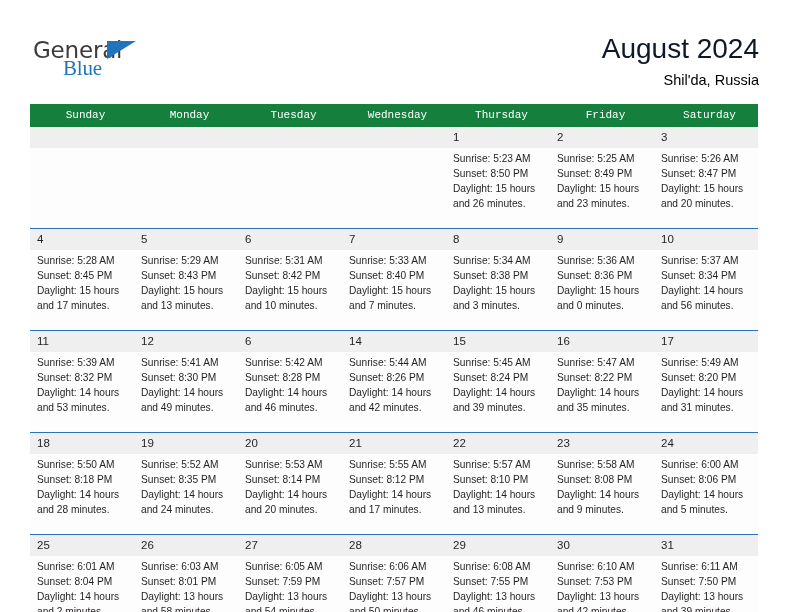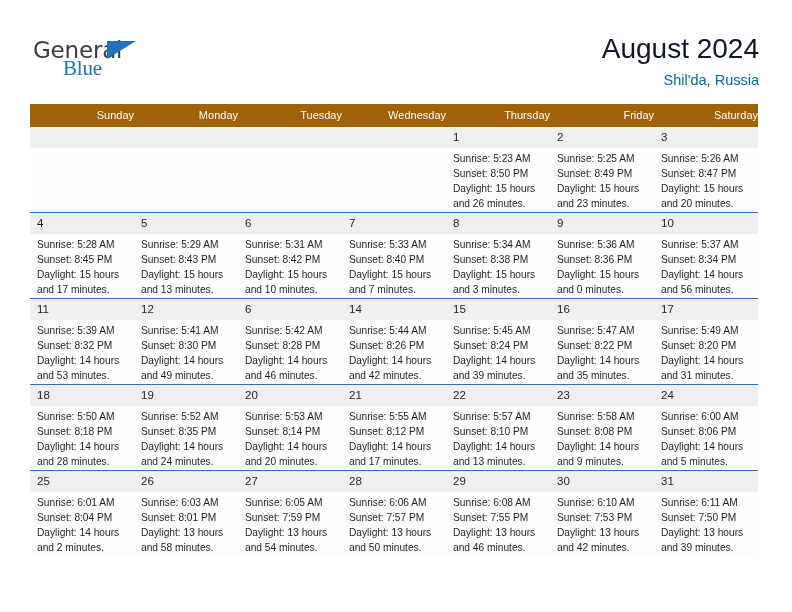--- a/index.html
+++ b/index.html
@@ -77,44 +77,45 @@
   .cal-title {
     font-size: 28px;
     color: #0f172a;
     line-height: 1.12;
     font-weight: normal;
     margin: 0;
     white-space: nowrap;
   }
   .cal-subtitle {
     font-size: 14.5px;
-    color: #0369a1;
+    color: #000000;
     margin-top: 8px;
     white-space: nowrap;
   }
 
   
   .calendar {
     position: absolute;
     left: 30px;
     top: 104px;
     width: 728px;
     border-collapse: collapse;
     table-layout: fixed;
   }
 
   .calendar th {
-    background: #a16207;
+    background: #15803d;
     color: #ffffff;
     font-size: 11px;
     font-weight: normal;
-    text-align: right;
+    text-align: center;
     padding: 5px 0 6px 7px;
     height: 11px;
     line-height: 1.1;
+    font-family: Liberation Mono, monospace;
   }
 
   .calendar td {
     vertical-align: top;
     padding: 0;
     background: #fdfdfd;
     border-top: 1.3px solid #2b72b8;
     height: 77px;
   }
   .calendar tr.week-first td {
@@ -125,21 +126,21 @@
     display: block;
     background: #efefef;
     font-size: 11.5px;
     color: #231f20;
     padding: 4px 0 4px 7px;
     line-height: 1.1;
     height: 13px;
   }
   .dayinfo {
     display: block;
-    padding: 4px 6px 0 7px;
+    padding: 4px 6px 16px 7px;
     font-size: 10.2px;
     line-height: 1.47;
     color: #231f20;
   }
   .dayinfo span {
     display: block;
     white-space: nowrap;
   }
 </style>
 </head>

